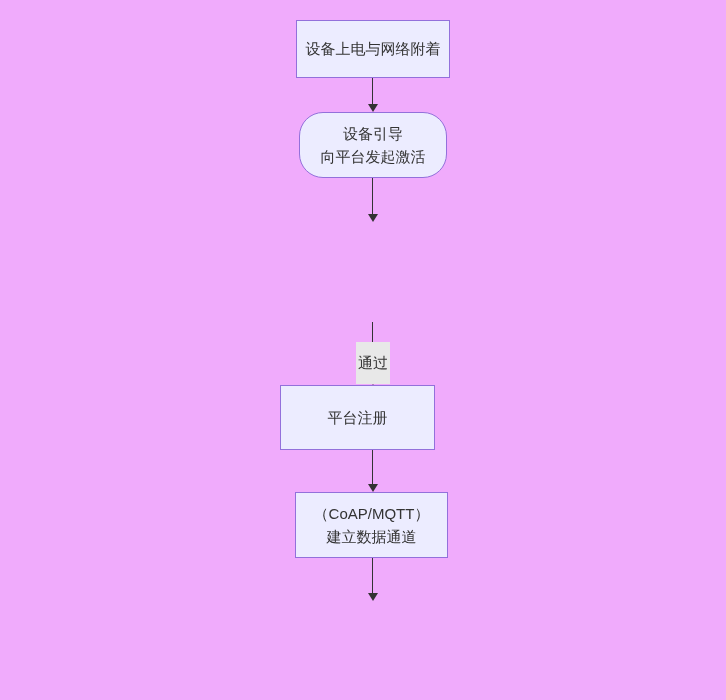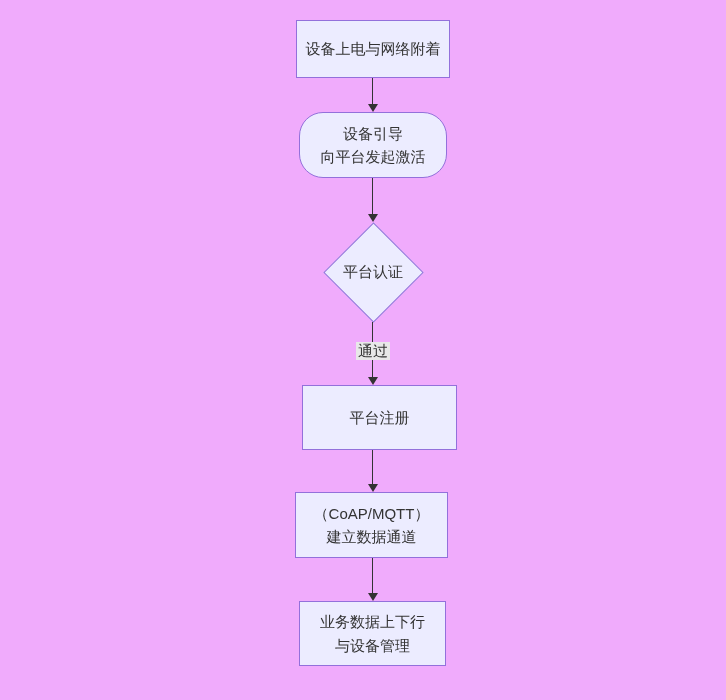--- a/index.html
+++ b/index.html
@@ -62,21 +62,21 @@
     border-right: 5px solid transparent;
     border-top: 8px solid #333333;
   }
   .edge-label {
     position: absolute;
     transform: translateX(-50%);
     background: #e8e8e8;
     color: #333333;
     font-size: 15px;
     line-height: 1.2;
-    padding: 0 2px;
+    padding: 12px 2px;
     z-index: 2;
   }
 </style>
 </head>
 <body>
 
 <div class="canvas">
 
   <div class="node" style="left:296px; top:20px; width:154px; height:58px;">
     <span>设备上电与网络附着</span>
@@ -86,42 +86,34 @@
   <div class="arrowhead" style="left:368px; top:104px;"></div>
 
   <div class="node" style="left:299px; top:112px; width:148px; height:66px;border-radius:24px;">
     <span>设备引导</span>
     <span>向平台发起激活</span>
   </div>
 
   <div class="edge-line" style="left:372px; top:178px; height:37px;"></div>
   <div class="arrowhead" style="left:368px; top:214px;"></div>
 
-  <div class="diamond-wrap" style="left:323px; top:222px; width:100px; height:100px;">
-    <div class="diamond-shape" style="left:14.5px; top:14.5px; width:71px; height:71px;"></div>
-    <span class="diamond-label">平台认证</span>
-  </div>
 
   <div class="edge-line" style="left:372px; top:322px; height:55px;"></div>
   <div class="edge-label" style="left:373px; top:342px;">通过</div>
   <div class="arrowhead" style="left:368px; top:377px;"></div>
 
-  <div class="node" style="left:302px; top:385px; width:155px; height:65px;text-align:center;">
+  <div class="node" style="left:280px; top:385px; width:155px; height:65px;text-align:center;">
     <span>平台注册</span>
   </div>
 
   <div class="edge-line" style="left:372px; top:450px; height:35px;"></div>
   <div class="arrowhead" style="left:368px; top:484px;"></div>
 
   <div class="node" style="left:295px; top:492px; width:153px; height:66px;">
     <span>（CoAP/MQTT）</span>
     <span>建立数据通道</span>
   </div>
 
   <div class="edge-line" style="left:372px; top:558px; height:35px;"></div>
   <div class="arrowhead" style="left:368px; top:593px;"></div>
 
-  <div class="node" style="left:299px; top:601px; width:147px; height:65px;">
-    <span>业务数据上下行</span>
-    <span>与设备管理</span>
-  </div>
 
 </div>
 
 </body></html>

